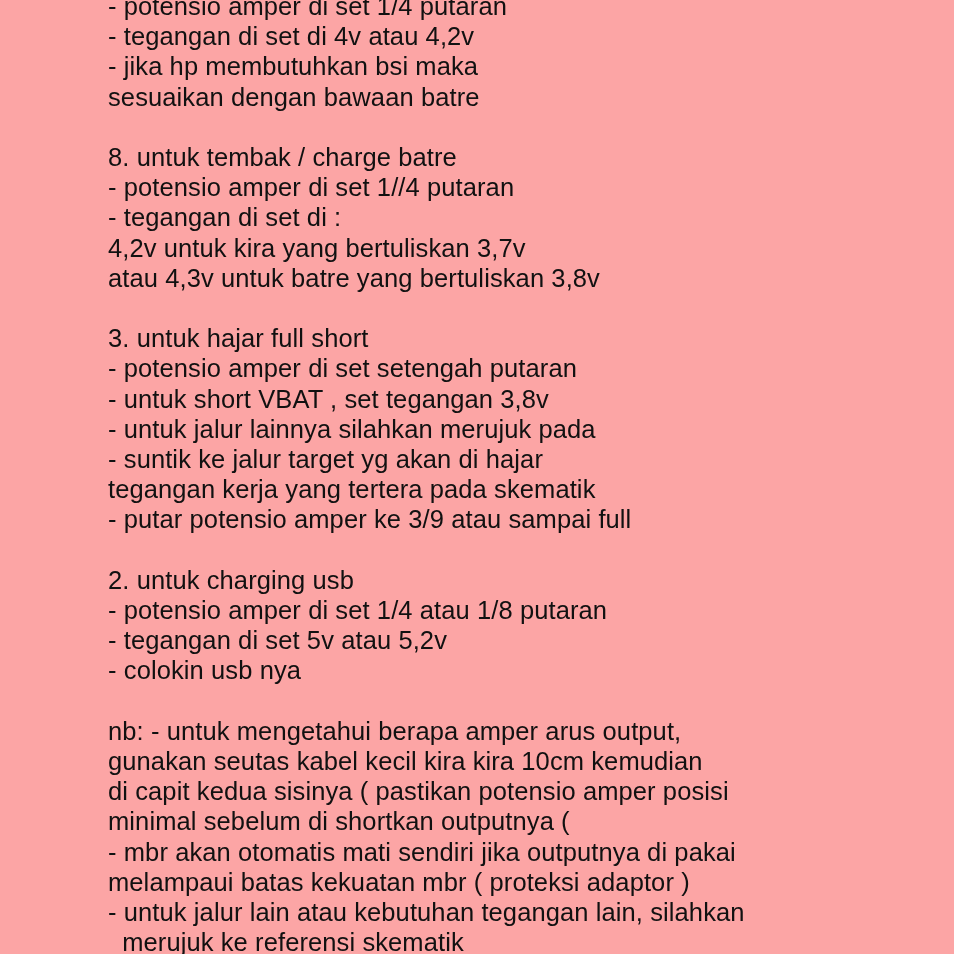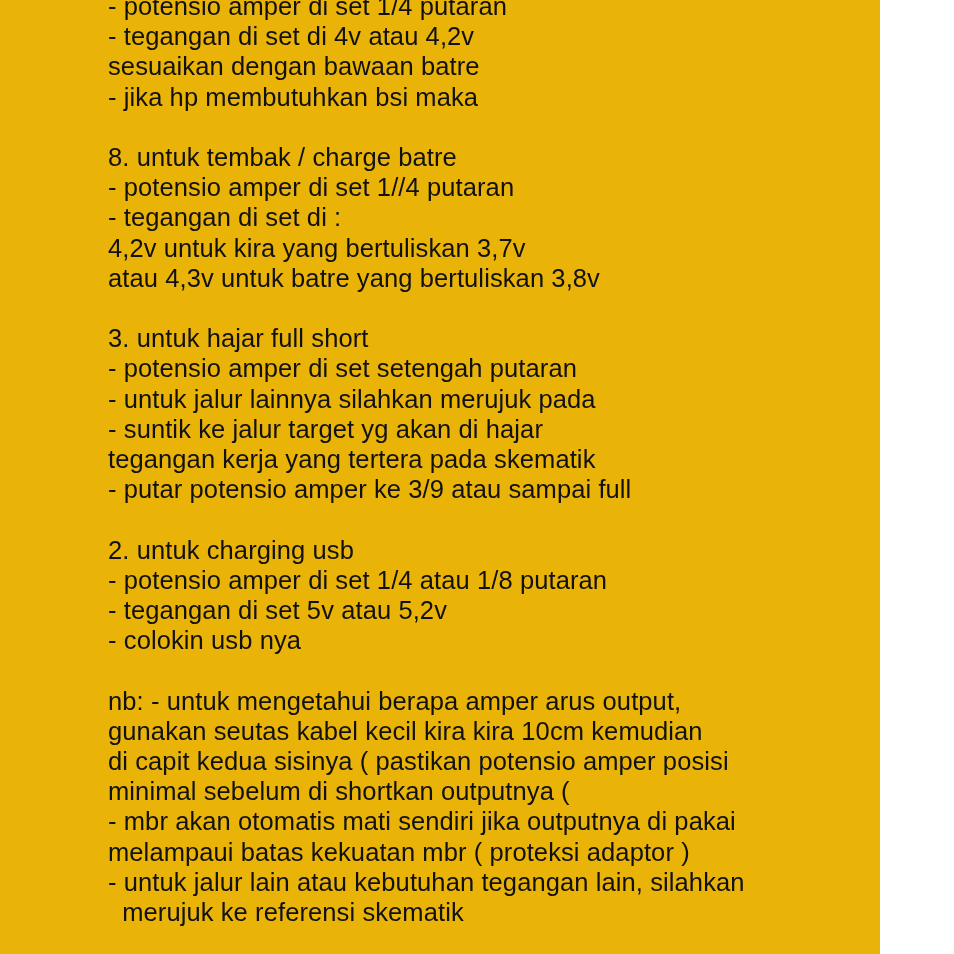--- a/index.html
+++ b/index.html
@@ -9,23 +9,23 @@
   }
   body {
     width: 954px;
     height: 954px;
     background: #ffffff;
     font-family: "Liberation Sans", sans-serif;
     overflow: hidden;
   }
   .page {
     position: relative;
-    width: 880px;
+    width: 954px;
     height: 954px;
-    background: #eab308;
+    background: #fca5a5;
     box-sizing: border-box;
     
     padding: 0 0 1px 108px;
     overflow: hidden;
   }
   .text-body {
     position: absolute;
     left: 108px;
     top: -9px;        
     right: 8px;
@@ -51,39 +51,40 @@
 </style>
 </head>
 <body>
 
 <div class="page">
   <div class="text-body">
 
     <div class="section">
       <div class="line">- potensio amper di set 1/4 putaran</div>
       <div class="line">- tegangan di set di 4v atau 4,2v</div>
+      <div class="line">- jika hp membutuhkan bsi maka</div>
       <div class="line">sesuaikan dengan bawaan batre</div>
-      <div class="line">- jika hp membutuhkan bsi maka</div>
     </div>
 
     <div class="line blank"></div>
 
     <div class="section">
       <div class="line">8. untuk tembak / charge batre</div>
       <div class="line">- potensio amper di set 1//4 putaran</div>
       <div class="line">- tegangan di set di :</div>
       <div class="line">4,2v untuk kira yang bertuliskan 3,7v</div>
       <div class="line">atau 4,3v untuk batre yang bertuliskan 3,8v</div>
     </div>
 
     <div class="line blank"></div>
 
     <div class="section">
       <div class="line">3. untuk hajar full short</div>
       <div class="line">- potensio amper di set setengah putaran</div>
+      <div class="line">- untuk short VBAT , set tegangan 3,8v</div>
       <div class="line">- untuk jalur lainnya silahkan merujuk pada</div>
       <div class="line">- suntik ke jalur target yg akan di hajar</div>
       <div class="line">tegangan kerja yang tertera pada skematik</div>
       <div class="line">- putar potensio amper ke 3/9 atau sampai full</div>
     </div>
 
     <div class="line blank"></div>
 
     <div class="section">
       <div class="line">2. untuk charging usb</div>

